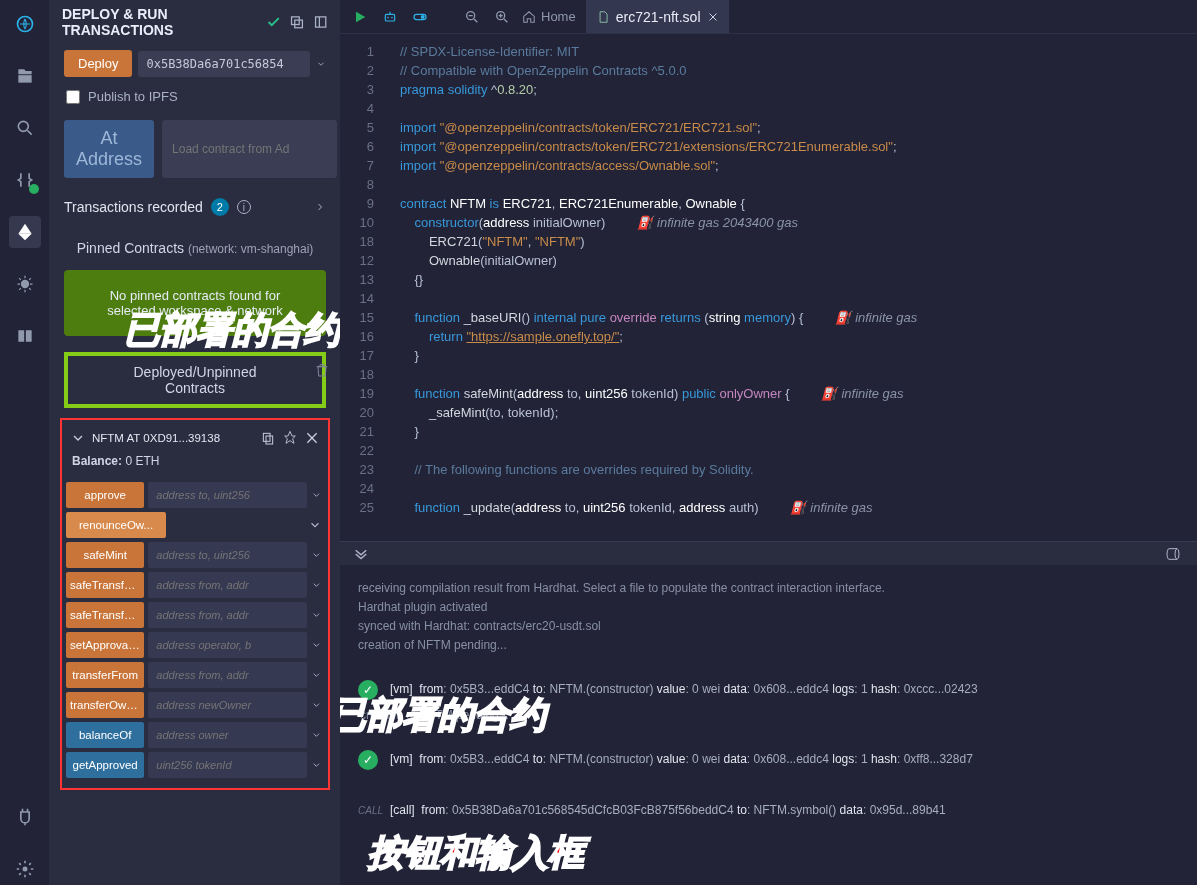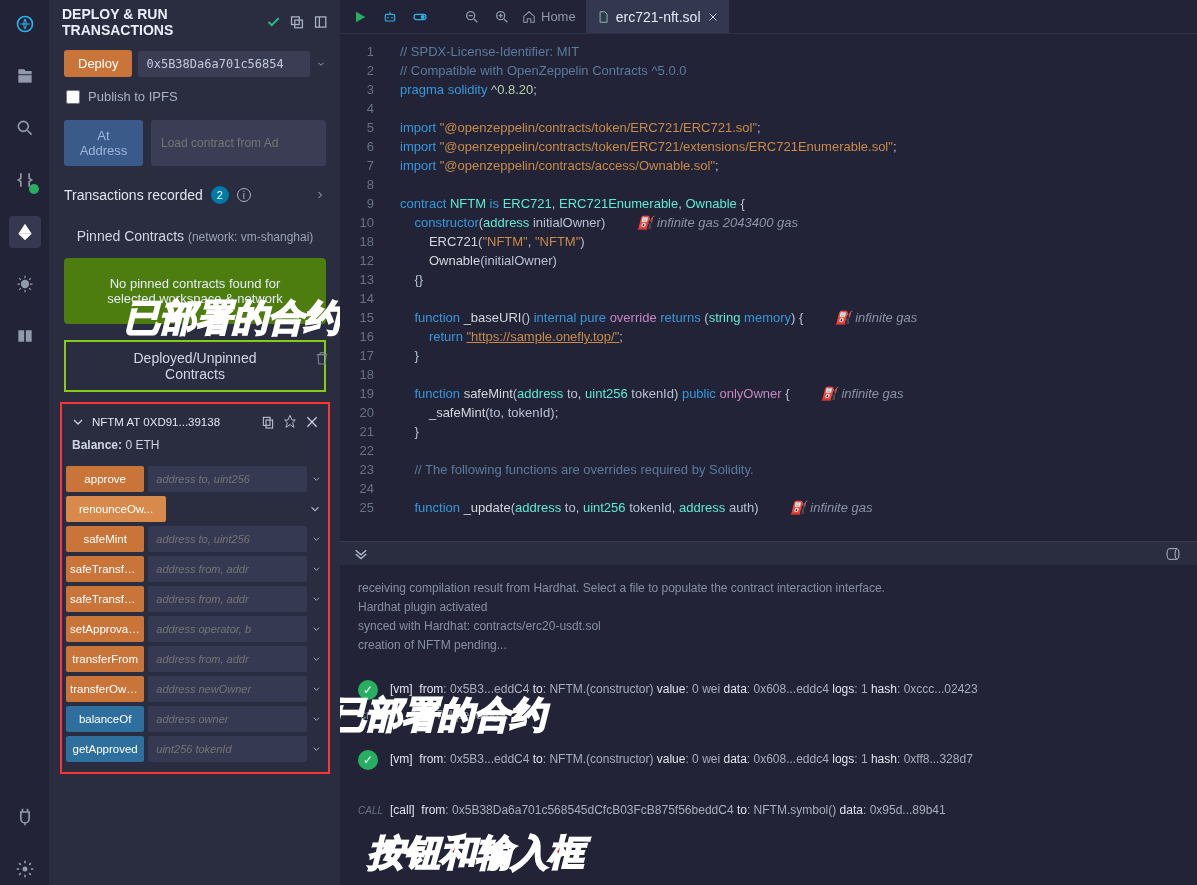--- a/index.html
+++ b/index.html
@@ -20,32 +20,32 @@
   .hdr-ic{width:18px;height:18px;fill:#a9b3c5;cursor:pointer;}
   .hdr-ic.green{fill:#28c18b;}
   .sect{padding:0 14px 10px;}
   .deploy-row{display:flex;gap:6px;align-items:center;margin:6px 0;}
   .btn-deploy{background:#c97539;color:#fff;border:none;padding:6px 14px;border-radius:3px;cursor:pointer;font-size:13px;}
   .addr-box{flex:1;background:#3a3d54;color:#c3cad9;padding:6px 8px;border-radius:3px;font-size:12px;white-space:nowrap;overflow:hidden;text-overflow:ellipsis;font-family:monospace;}
   .chev-dn{width:10px;height:10px;fill:#a9b3c5;}
   .chk-row{display:flex;align-items:center;gap:8px;padding:6px 0 10px 2px;color:#a9b3c5;font-size:13px;}
   .chk{width:14px;height:14px;}
   .at-row{display:flex;gap:8px;margin-top:6px;}
-  .btn-at{background:#3a5a89;color:#9db7d9;border:none;padding:8px 12px;border-radius:3px;cursor:pointer;font-size:13px;}
+  .btn-at{background:#3a5a89;color:#9db7d9;border:none;padding:8px 12px;border-radius:3px;cursor:pointer;font-size:18px;}
   .inp-load{flex:1;background:#3a3d54;border:none;color:#98a1b3;padding:8px 10px;border-radius:3px;font-size:12px;}
   .tx-row{display:flex;align-items:center;gap:8px;padding:10px 14px;color:#dfe4ef;font-size:14px;cursor:pointer;}
   .txbadge{background:#007aa6;color:#fff;border-radius:50%;width:18px;height:18px;display:flex;align-items:center;justify-content:center;font-size:11px;}
   .info-ic{width:14px;height:14px;border:1.5px solid #a9b3c5;border-radius:50%;display:flex;align-items:center;justify-content:center;font-size:10px;color:#a9b3c5;}
   .tx-row .sp{flex:1;}
   .pin-title{text-align:center;padding:14px 8px 4px;color:#cfd6e4;font-size:14px;}
   .pin-sub{font-size:12px;color:#9ba3b5;}
   .pin-box{background:#4d7c0f;margin:10px 14px;padding:18px 12px;text-align:center;color:#e7ecf7;font-size:13px;border-radius:4px;position:relative;}
   .anno{position:absolute;font-family:"Microsoft YaHei",sans-serif;font-weight:900;font-style:italic;-webkit-text-stroke:2px #fff;color:#ff0000;font-size:36px;pointer-events:none;z-index:20;}
   .dep-head-wrap{position:relative;margin:6px 14px 10px;}
-  .dep-head{border:2px solid #84cc16;padding:8px 14px;text-align:center;color:#cfd6e4;font-size:14px;position:relative;}
+  .dep-head{border:4px solid #84cc16;padding:8px 14px;text-align:center;color:#cfd6e4;font-size:14px;position:relative;}
   .trash-ic{position:absolute;right:-4px;top:10px;width:16px;height:16px;fill:#7f8699;}
   .contract-box{border:2px solid #ff3535;margin:0 10px 10px;padding:6px 4px;}
   .cb-head{display:flex;align-items:center;gap:6px;padding:4px 4px 8px;color:#e2e7f2;font-size:11.5px;font-family:monospace;}
   .cb-head .sp{flex:1;}
   .sm-ic{width:16px;height:16px;fill:#c6cedd;cursor:pointer;}
   .bal{padding:0 6px 10px;color:#cfd6e4;font-size:12px;}
   .fnrow{display:flex;align-items:center;gap:4px;margin:4px 0;}
   .fnbtn{width:100px;text-align:center;color:#fff;padding:7px 4px;border-radius:2px;cursor:pointer;font-size:11.5px;border:none;white-space:nowrap;overflow:hidden;text-overflow:ellipsis;}
   .fnbtn.write{background:#c97539;}
   .fnbtn.writew{background:#d88a4c;}
@@ -63,21 +63,21 @@
   .tab-x{width:12px;height:12px;fill:#c9d0e0;}
   
   .editor{flex:1;display:flex;overflow:auto;font-family:Consolas,Menlo,monospace;font-size:13px;line-height:19px;position:relative;}
   .gut{width:46px;text-align:right;color:#6a7184;padding:8px 12px;user-select:none;}
   .code{flex:1;padding:8px 0;white-space:pre;color:#b7c0d5;}
   .line{min-height:19px;padding:0 14px;}
   .gas{color:#8a93a8;font-style:italic;margin-left:32px;}
   .gas::before{content:"⛽ ";}
   .c-comm{color:#5a7b9e;}
   .c-kw{color:#3798db;}
-  .c-type{color:#5eead4;}
+  .c-type{color:#ffffff;}
   .c-fn{color:#d3d7df;}
   .c-str{color:#c88b4a;}
   .c-num{color:#b5cea8;}
   .c-mod{color:#c586c0;}
   .c-link{color:#c88b4a;text-decoration:underline;}
   
   .collapse{height:24px;display:flex;align-items:center;padding-left:12px;background:#2a2c3f;border-top:1px solid #393b52;}
   .collapse svg{width:18px;height:18px;fill:#aeb6ca;transform:rotate(90deg);}
   .db-ic{position:absolute;right:16px;top:4px;}
   .db-ic svg{width:16px;height:16px;fill:#aeb6ca;}

